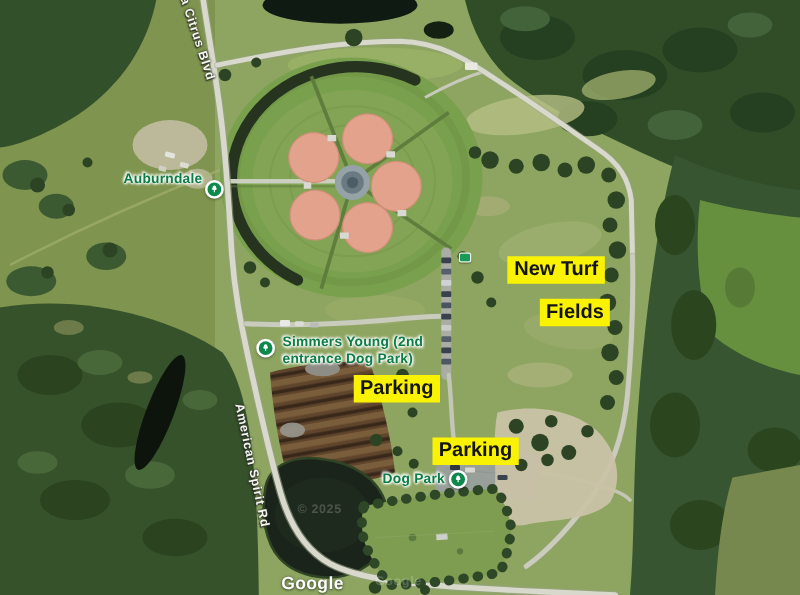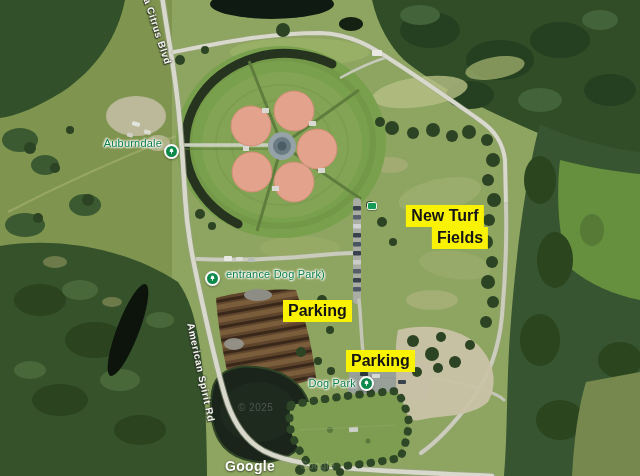--- a/index.html
+++ b/index.html
@@ -4,21 +4,21 @@
 <style>
   html,body{margin:0;padding:0;background:#222;}
   .stage{
     position:relative;width:640px;height:476px;overflow:hidden;
     font-family:"Liberation Sans","DejaVu Sans",sans-serif;
     background:#8ea561;
   }
   .terrain{position:absolute;left:0;top:0;width:640px;height:476px;display:block;}
   
   .poi-label{
-    position:absolute;font-size:11px;font-weight:normal;line-height:13px;
+    position:absolute;font-size:11px;font-weight:bold;line-height:13px;
     color:#0c7d46;letter-spacing:.2px;
     text-shadow:0 0 2px #fff,0 0 2px #fff,0 0 3px #fff,1px 1px 2px rgba(255,255,255,.9),-1px -1px 2px rgba(255,255,255,.9);
     white-space:nowrap;
   }
   .poi-icon{
     position:absolute;width:15px;height:15px;border-radius:50%;
     background:#0d8a4b;border:2px solid #fff;box-sizing:border-box;
     box-shadow:0 1px 2px rgba(0,0,0,.35);
     display:flex;align-items:center;justify-content:center;
   }
@@ -41,21 +41,21 @@
     display:inline-block;background:#f9f303;color:#141414;
     font-size:16px;font-weight:bold;line-height:18px;
     padding:2px 5px;white-space:nowrap;
   }
   .annotation span + span{margin-top:0px;margin-left:30px;}
   
   .gmap-logo{
     position:absolute;font-size:14px;font-weight:bold;color:#fff;letter-spacing:.3px;
     text-shadow:0 1px 2px rgba(0,0,0,.5),0 0 2px rgba(0,0,0,.35);
   }
-  .ghost-mark{position:absolute;color:rgba(255,255,255,.20);font-size:10px;font-weight:normal;letter-spacing:.5px;}
+  .ghost-mark{position:absolute;color:rgba(255,255,255,.20);font-size:10px;font-weight:bold;letter-spacing:.5px;}
 </style>
 </head>
 <body>
 
 <div class="stage">
 
   <svg class="terrain" viewBox="0 0 640 476" aria-hidden="true">
     <defs>
       <pattern id="dirt" width="13" height="13" patternUnits="userSpaceOnUse" patternTransform="rotate(80)">
         <rect width="13" height="13" fill="#5f452c"></rect>
@@ -279,20 +279,21 @@
   <div class="poi-label" style="left:58px;top:137px;width:104px;text-align:right;">
     <div>Auburndale</div>
   </div>
   <div class="poi-icon" style="left:164px;top:144px;">
     <svg viewBox="0 0 16 16">
       <path fill="#fff" d="M8 2.5 C6.2 2.5 5.1 4.2 5.6 5.7 C4.3 6.2 4.3 8.4 6 8.9 L7.2 8.9 L7.2 12 L8.8 12 L8.8 8.9 L10 8.9 C11.7 8.4 11.7 6.2 10.4 5.7 C10.9 4.2 9.8 2.5 8 2.5 Z"></path>
     </svg>
   </div>
 
   <div class="poi-label" style="left:226px;top:268px;">
+    <div>Simmers Young (2nd</div>
     <div>entrance Dog Park)</div>
   </div>
   <div class="poi-icon" style="left:205px;top:271px;">
     <svg viewBox="0 0 16 16">
       <path fill="#fff" d="M8 2.5 C6.2 2.5 5.1 4.2 5.6 5.7 C4.3 6.2 4.3 8.4 6 8.9 L7.2 8.9 L7.2 12 L8.8 12 L8.8 8.9 L10 8.9 C11.7 8.4 11.7 6.2 10.4 5.7 C10.9 4.2 9.8 2.5 8 2.5 Z"></path>
     </svg>
   </div>
 
   <div class="poi-label" style="left:298px;top:377px;width:58px;text-align:right;">
     <div>Dog Park</div>
@@ -301,21 +302,21 @@
     <svg viewBox="0 0 16 16">
       <path fill="#fff" d="M8 2.5 C6.2 2.5 5.1 4.2 5.6 5.7 C4.3 6.2 4.3 8.4 6 8.9 L7.2 8.9 L7.2 12 L8.8 12 L8.8 8.9 L10 8.9 C11.7 8.4 11.7 6.2 10.4 5.7 C10.9 4.2 9.8 2.5 8 2.5 Z"></path>
     </svg>
   </div>
 
   <div class="mini-sign" style="left:367px;top:202px;"></div>
 
   <div class="road-label" style="left:150px;top:-10px;transform:rotate(72deg);">da Citrus Blvd</div>
   <div class="road-label" style="left:196px;top:322px;transform:rotate(78deg);">American Spirit Rd</div>
 
-  <div class="annotation" style="left:445px;top:205px;transform:translateX(-50%);">
+  <div class="annotation" style="left:445px;top:205px;transform:translateX(-50%);gap:12px;">
     <span>New Turf</span>
     <span>Fields</span>
   </div>
   <div class="annotation" style="left:283px;top:300px;">
     <span>Parking</span>
   </div>
   <div class="annotation" style="left:346px;top:350px;">
     <span>Parking</span>
   </div>
 

